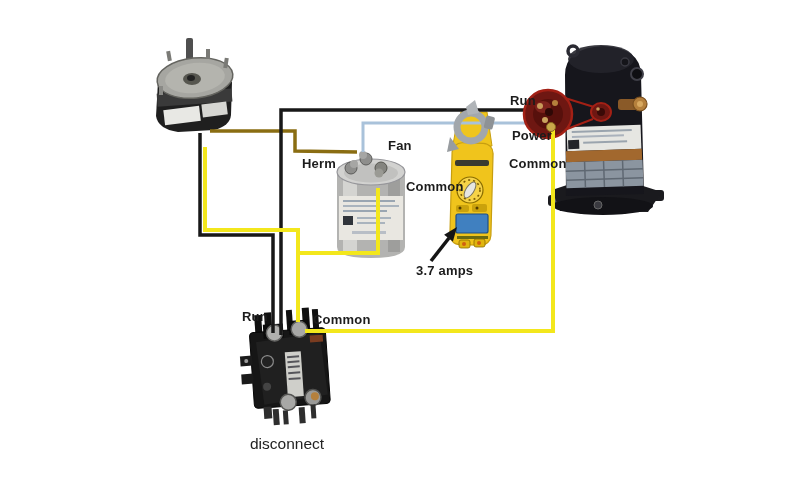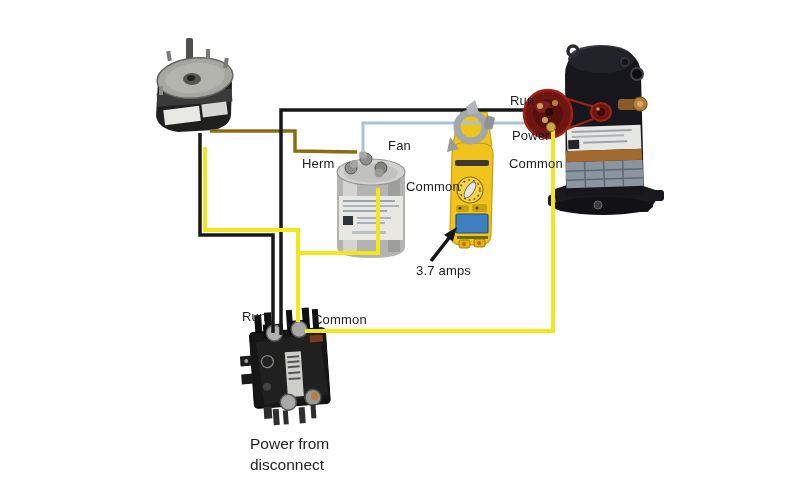--- a/index.html
+++ b/index.html
@@ -1,19 +1,19 @@
 <!DOCTYPE html>
 <html><head>
 <meta charset="utf-8">
 <style>
   html,body{margin:0;padding:0;background:#ffffff;}
   .canvas{position:relative;width:800px;height:500px;background:#ffffff;overflow:hidden;
           font-family:"Liberation Sans",sans-serif;}
   .canvas svg{position:absolute;left:0;top:0;}
-  .lbl{position:absolute;font-weight:normal;font-size:13px;color:#1c1c1c;letter-spacing:.2px;white-space:nowrap;}
+  .lbl{position:absolute;font-weight:bold;font-size:13px;color:#1c1c1c;letter-spacing:.2px;white-space:nowrap;}
   .power{position:absolute;font-size:15.5px;color:#222;line-height:21px;}
 </style>
 </head>
 <body>
 
 <div class="canvas">
 <svg width="800" height="500" viewBox="0 0 800 500">
 
   <g>
     <rect x="186" y="38" width="7" height="44" rx="2" fill="#4f4f4f"></rect>
@@ -194,16 +194,15 @@
   <div class="lbl" style="left:510px;top:93px">Run</div>
   <div class="lbl" style="left:512px;top:128px">Power</div>
   <div class="lbl" style="left:509px;top:156px">Common</div>
 
   <div class="lbl" style="left:242px;top:309px">Run</div>
   <div class="lbl" style="left:313px;top:312px">Common</div>
 
   <div class="lbl" style="left:416px;top:263px">3.7 amps</div>
 
   <div class="power" style="left:250px;top:433px">
-    <div>Power from</div>
     <div>disconnect</div>
   </div>
 </div>
 
 </body></html>

